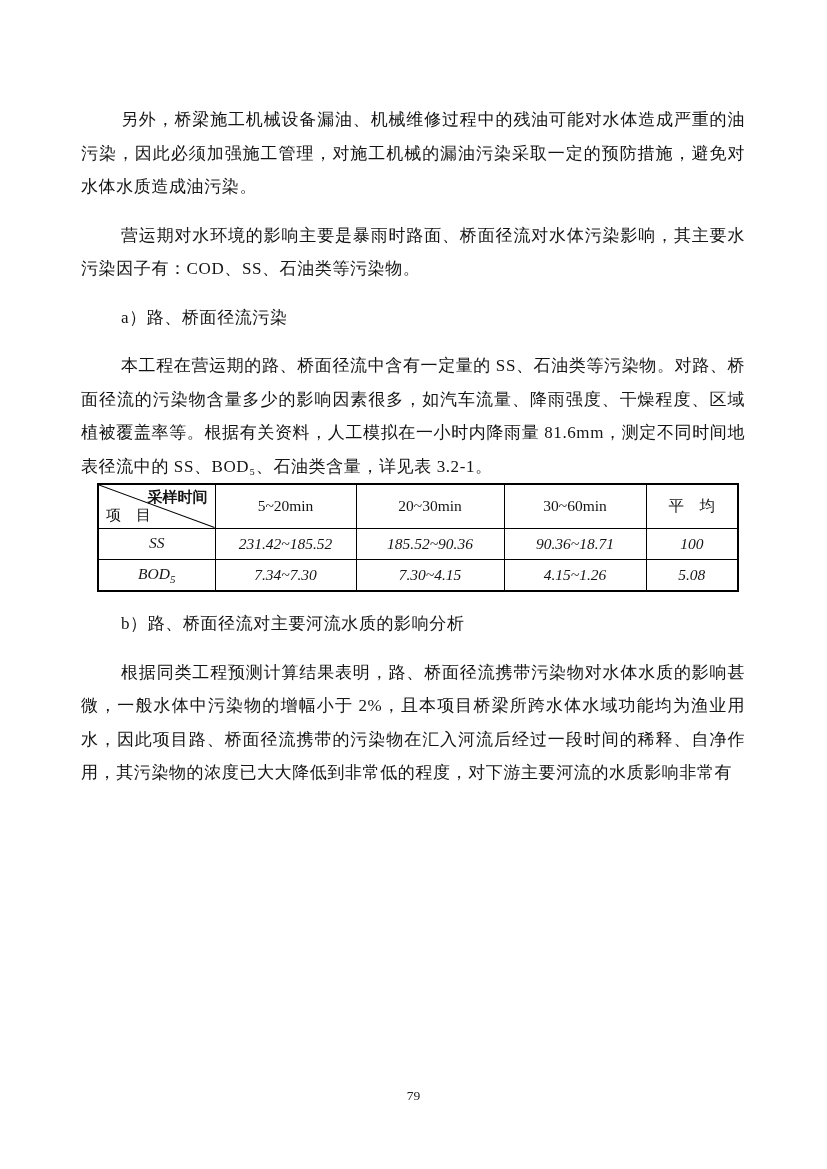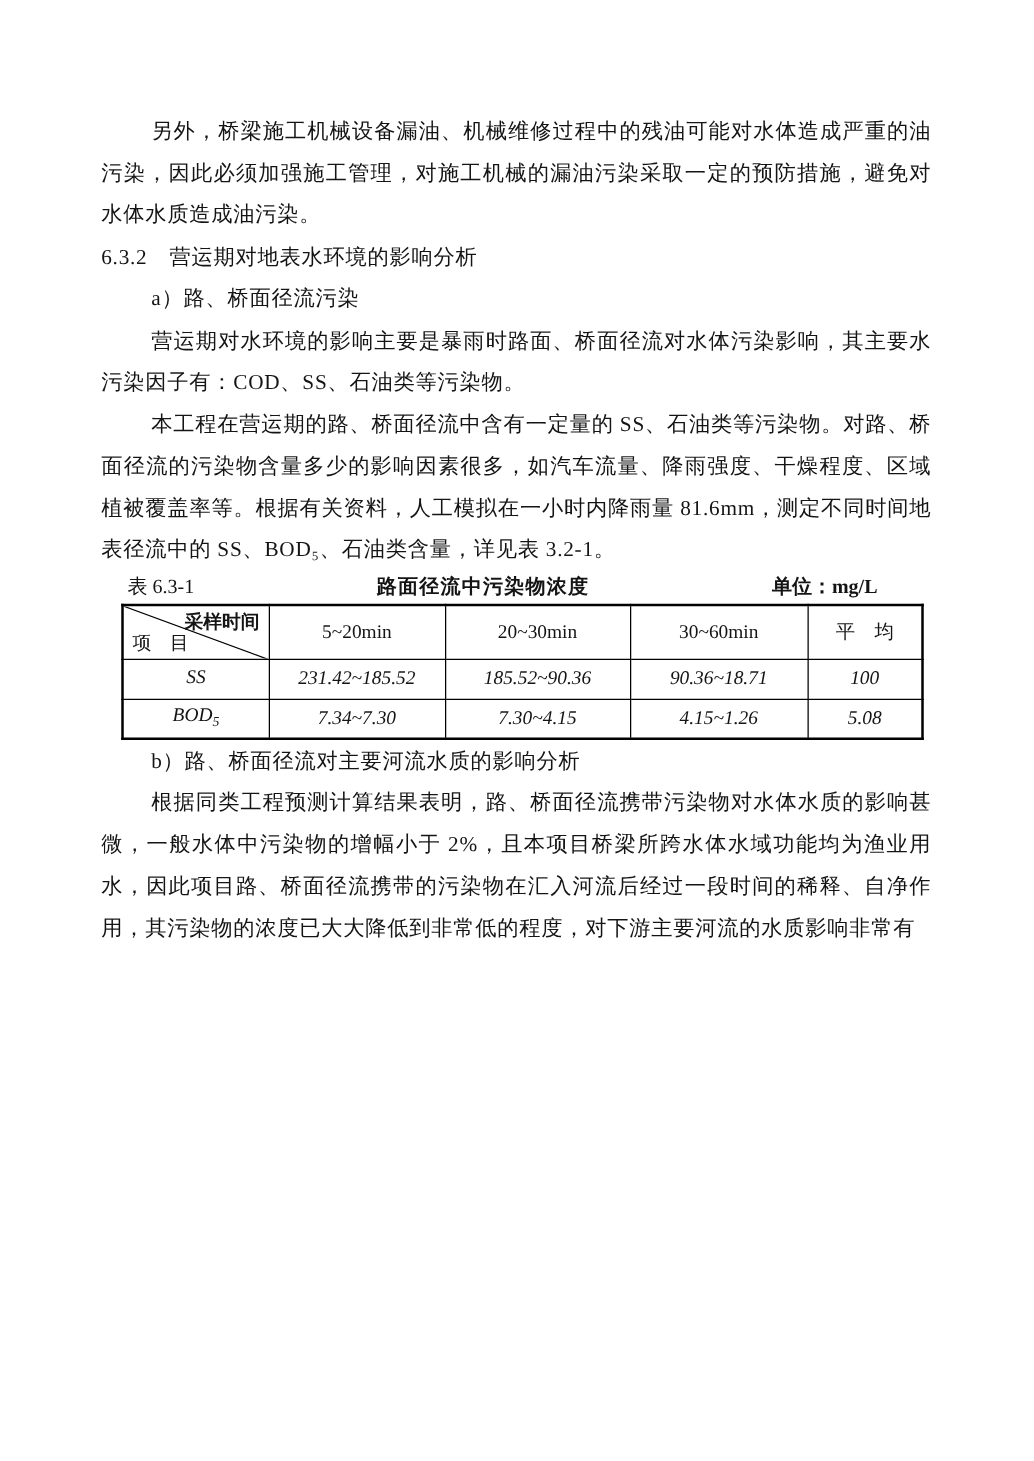--- a/index.html
+++ b/index.html
@@ -18,21 +18,21 @@
     left:81px; top:88px;
     width:664px;
   }
   .para {
     font-size:17px;
     line-height:33.5px;
     text-align:justify;
     text-align-last:left;
     letter-spacing:0.6px;
   }
-  .indent { text-indent:40px; }
+  .indent { text-indent:40px;margin-top:15px; }
   .heading {
     font-size:17px;
     line-height:33.5px;
     font-weight:normal;
     letter-spacing:0.6px;
   }
   .table-caption {
     width:640px;
     margin-left:16px;
     height:26px;
@@ -94,33 +94,27 @@
 </style>
 </head>
 <body>
 
 <div class="page">
   <div class="content">
 
     <p class="para indent">另外，桥梁施工机械设备漏油、机械维修过程中的残油可能对水体造成严重的油污染，因此必须加强施工管理，对施工机械的漏油污染采取一定的预防措施，避免对水体水质造成油污染。</p>
 
 
-    <p class="heading">6.3.2　营运期对地表水环境的影响分析</p>
+
+    <p class="para indent">营运期对水环境的影响主要是暴雨时路面、桥面径流对水体污染影响，其主要水污染因子有：COD、SS、石油类等污染物。</p>
 
     <p class="para indent">a）路、桥面径流污染</p>
 
-    <p class="para indent">营运期对水环境的影响主要是暴雨时路面、桥面径流对水体污染影响，其主要水污染因子有：COD、SS、石油类等污染物。</p>
-
     <p class="para indent">本工程在营运期的路、桥面径流中含有一定量的 SS、石油类等污染物。对路、桥面径流的污染物含量多少的影响因素很多，如汽车流量、降雨强度、干燥程度、区域植被覆盖率等。根据有关资料，人工模拟在一小时内降雨量 81.6mm，测定不同时间地表径流中的 SS、BOD₅、石油类含量，详见表 3.2-1。</p>
 
-    <div class="table-caption">
-      <span>表 6.3-1</span>
-      <span class="bold title">路面径流中污染物浓度</span>
-      <span class="bold">单位：mg/L</span>
-    </div>
 
     <table class="data-table">
       <colgroup>
         <col style="width:117px">
         <col style="width:141px">
         <col style="width:148px">
         <col style="width:142px">
         <col style="width:92px">
       </colgroup>
       <thead>
@@ -156,13 +150,14 @@
       </tbody>
     </table>
 
 
     <p class="para indent">b）路、桥面径流对主要河流水质的影响分析</p>
 
     <p class="para indent">根据同类工程预测计算结果表明，路、桥面径流携带污染物对水体水质的影响甚微，一般水体中污染物的增幅小于 2%，且本项目桥梁所跨水体水域功能均为渔业用水，因此项目路、桥面径流携带的污染物在汇入河流后经过一段时间的稀释、自净作用，其污染物的浓度已大大降低到非常低的程度，对下游主要河流的水质影响非常有</p>
 
   </div>
 
+  <div class="page-number">79</div>
 </div>
 
 </body></html>

